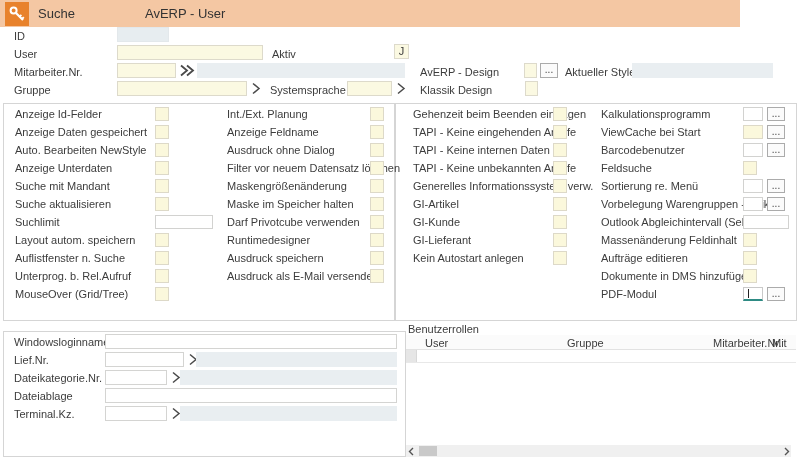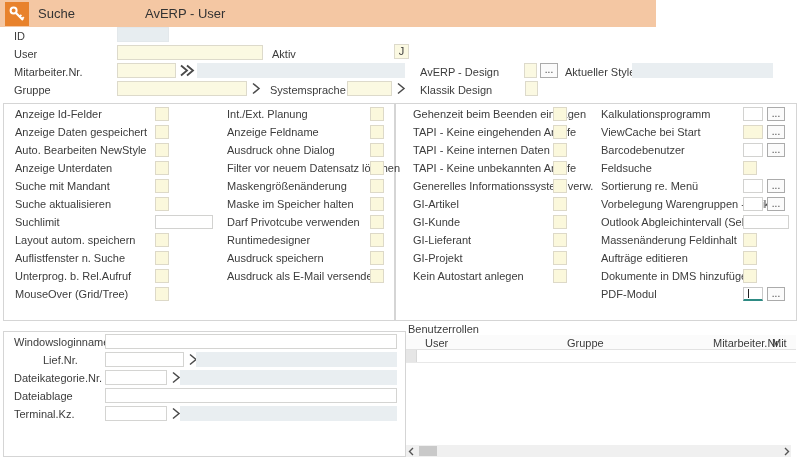--- a/index.html
+++ b/index.html
@@ -1,19 +1,19 @@
 <!DOCTYPE html>
 <html><head>
 <meta charset="utf-8">
 <style>
   html,body{margin:0;padding:0;background:#fff;}
   #app{position:relative;width:800px;height:467px;background:#fff;overflow:hidden;
        font-family:"Liberation Sans","DejaVu Sans",sans-serif;font-size:11px;color:#3c3c3c;}
   
-  .titlebar{position:absolute;left:0;top:0;width:656px;height:27px;background:#F4C7A3;}
+  .titlebar{position:absolute;left:0;top:0;width:740px;height:27px;background:#F4C7A3;}
   .key-btn{position:absolute;left:5px;top:2px;width:24px;height:24px;background:#E8822C;
            display:flex;align-items:center;justify-content:center;}
   .titletxt{position:absolute;top:0;height:27px;line-height:27px;font-size:13px;color:#333;white-space:nowrap;}
   
   .lbl{position:absolute;white-space:nowrap;color:#3c3c3c;}
   .fld{position:absolute;height:15px;background:#FBF9E2;border:1px solid #DDDACB;box-sizing:border-box;}
   .fld.white{background:#fff;border-color:#D4D4D2;}
   .fld.gray{background:#E7EDF0;border:1px solid #E3E8EB;}
   .strip{position:absolute;height:15px;background:#E9EEF1;}
   .chev{position:absolute;width:12px;height:15px;}
@@ -211,24 +211,20 @@
       </div>
       <div class="opt-row">
         <span class="lbl">GI-Kunde</span>
         <div class="ctl" style="left: 140px; width: 14px;"></div>
       </div>
       <div class="opt-row">
         <span class="lbl">GI-Lieferant</span>
         <div class="ctl" style="left: 140px; width: 14px;"></div>
       </div>
       <div class="opt-row">
-        <span class="lbl">GI-Projekt</span>
-        <div class="ctl" style="left: 140px; width: 14px;"></div>
-      </div>
-      <div class="opt-row">
         <span class="lbl">Kein Autostart anlegen</span>
         <div class="ctl" style="left: 140px; width: 14px;"></div>
       </div>
     </div>
   <div class="opt-col" id="col4" style="left:601px;top:105px;width:188px;">
       <div class="opt-row">
         <span class="lbl">Kalkulationsprogramm</span>
         <div class="ctl white" style="left: 142px; width: 20px;"></div>
         <div class="dots" style="left: 166px; top: 2px; height: 14px;">...</div>
       </div>
@@ -278,21 +274,21 @@
           <span class="caret"></span>
         </div>
         <div class="dots" style="left: 166px; top: 2px; height: 14px;">...</div>
       </div>
     </div>
 
   <div class="panel" style="left:3px;top:331px;width:403px;height:126px;"></div>
   <div id="bottomForm">
       <span class="lbl" style="left: 14px; top: 336px;">Windowsloginname</span>
       <div class="fld white" style="left: 105px; top: 334px; width: 292px;"></div>
-      <span class="lbl" style="left: 14px; top: 354px; margin-left: 29px;">Lief.Nr.</span>
+      <span class="lbl" style="left: 14px; top: 354px;">Lief.Nr.</span>
       <div class="fld white" style="left: 105px; top: 352px; width: 79px;"></div>
       <span class="chev" style="left: 187px; top: 352px;">
         <svg width="12" height="15" viewBox="0 0 12 15">
           <polyline points="3,2.5 9,7.5 3,12.5" fill="none" stroke="#4a4a4a" stroke-width="1.5"></polyline>
         </svg>
       </span>
       <div class="strip" style="left: 196px; top: 352px; width: 201px;"></div>
       <span class="lbl" style="left: 14px; top: 372px;">Dateikategorie.Nr.</span>
       <div class="fld white" style="left: 105px; top: 370px; width: 62px;"></div>
       <span class="chev" style="left: 170px; top: 370px;">

